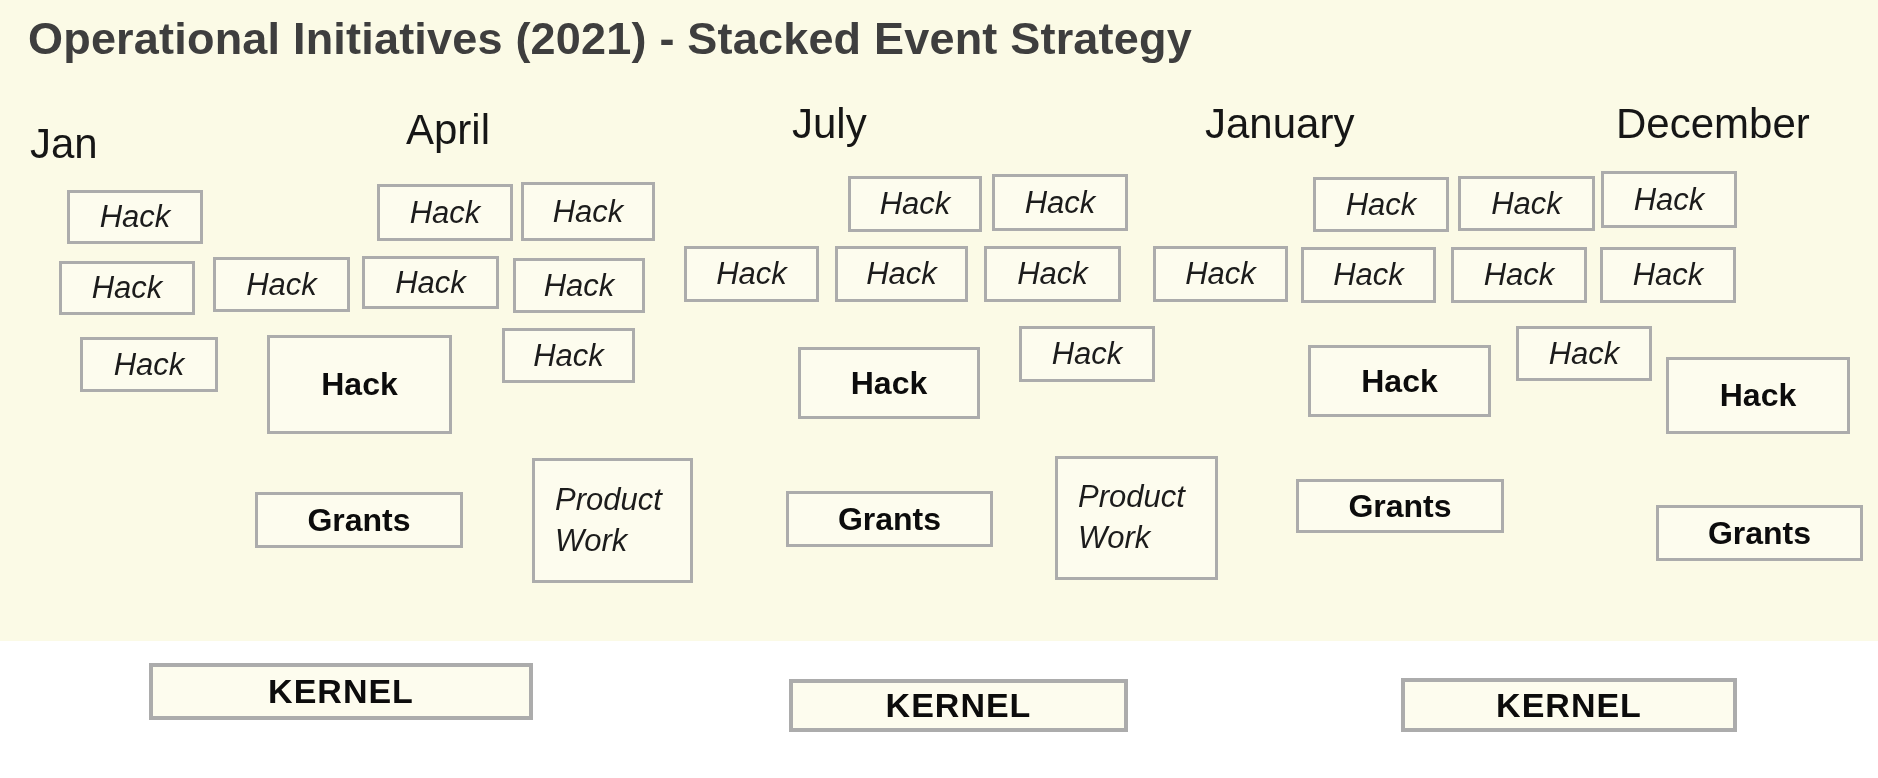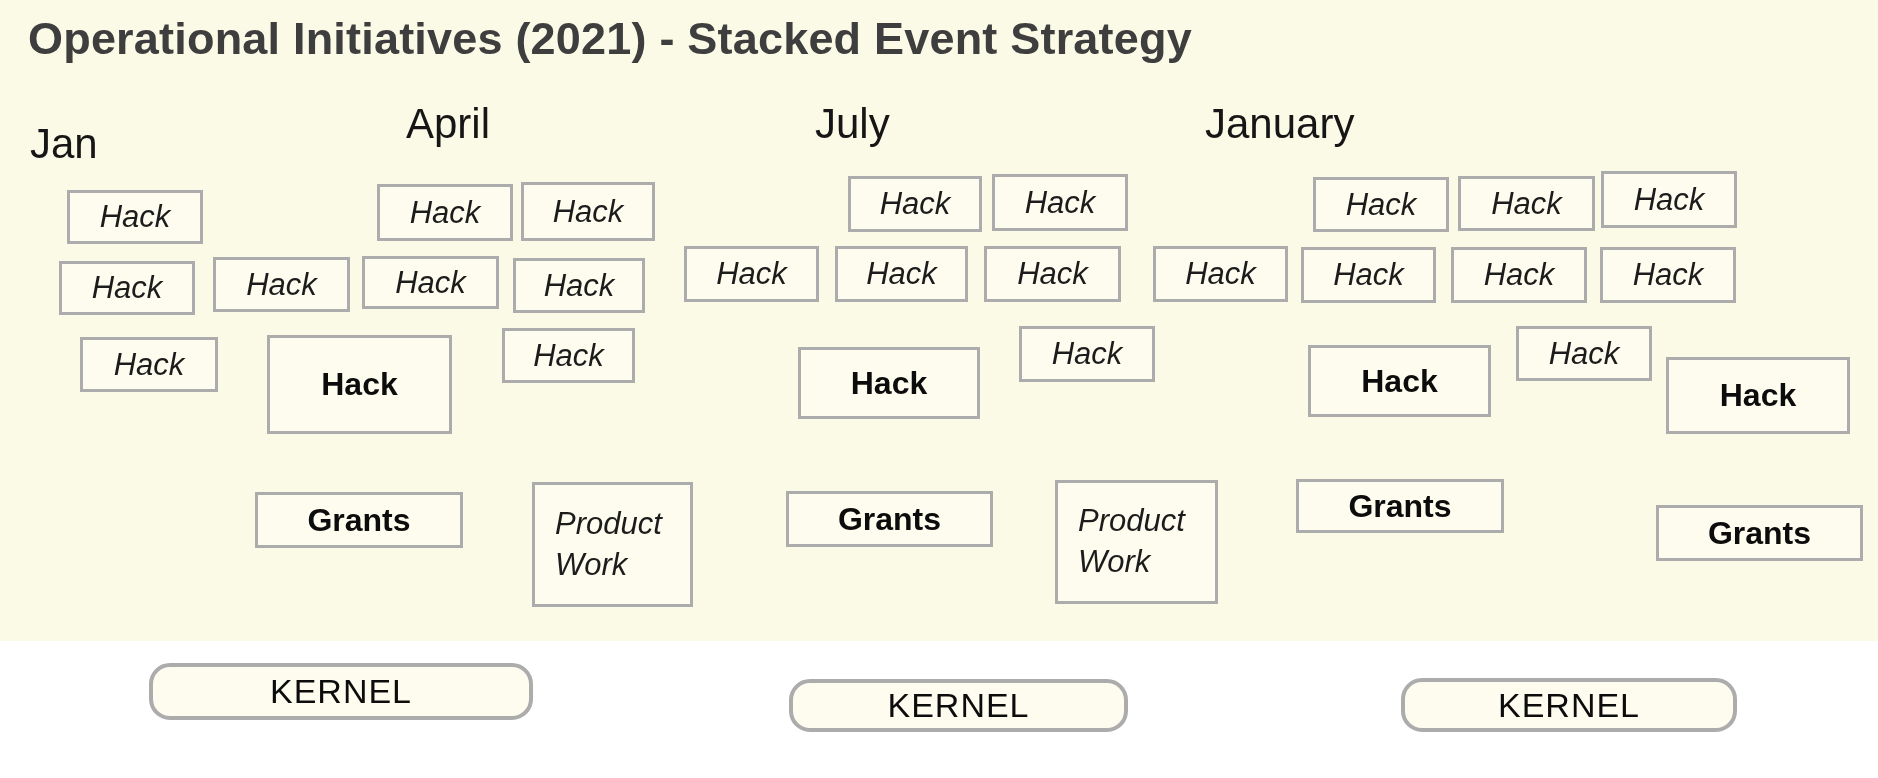--- a/index.html
+++ b/index.html
@@ -52,47 +52,46 @@
     font-size:32px;
     color:#0C0C0C;
   }
   .box.italic-multiline {
     font-style:italic;
     font-size:31px;
     line-height:1.32;
     color:#1C1C1C;
     white-space:normal;
     padding:0 20px;
-    margin-top:24px;
   }
   .box.kernel {
-    font-weight:normal;
+    font-weight:bold;
     font-size:34px;
     letter-spacing:1px;
     color:#0C0C0C;
     border-width:4px;
-    border-radius:21px;
   }
   .bottom-strip {
     position:absolute;
     left:0; bottom:0;
     width:100%; height:5px;
     background:#FFFFFF;
   }
 </style>
 </head>
 <body>
 
 <div class="canvas">
   <div class="page-title">Operational Initiatives (2021) - Stacked Event Strategy</div>
   <div class="bottom-strip"></div>
 <div class="month" style="left: 30px; margin-top: 20px;">Jan</div>
-    <div class="month" style="left: 406px;">April</div>
-    <div class="month" style="left: 815px;">July</div>
+    <div class="month" style="left: 406px; margin-top: 6px;">April</div>
+    <div class="month" style="left: 792px;">July</div>
     <div class="month" style="left: 1205px;">January</div>
+    <div class="month" style="left: 1616px;">December</div>
     <div class="box italic" style="left: 67px; top: 190px; width: 136px; height: 54px;">Hack</div>
     <div class="box italic" style="left: 377px; top: 184px; width: 136px; height: 57px;">Hack</div>
     <div class="box italic" style="left: 521px; top: 182px; width: 134px; height: 59px;">Hack</div>
     <div class="box italic" style="left: 848px; top: 176px; width: 134px; height: 56px;">Hack</div>
     <div class="box italic" style="left: 992px; top: 174px; width: 136px; height: 57px;">Hack</div>
     <div class="box italic" style="left: 1313px; top: 177px; width: 136px; height: 55px;">Hack</div>
     <div class="box italic" style="left: 1458px; top: 176px; width: 137px; height: 55px;">Hack</div>
     <div class="box italic" style="left: 1601px; top: 171px; width: 136px; height: 57px;">Hack</div>
     <div class="box italic" style="left: 59px; top: 261px; width: 136px; height: 54px;">Hack</div>
     <div class="box italic" style="left: 213px; top: 257px; width: 137px; height: 55px;">Hack</div>

